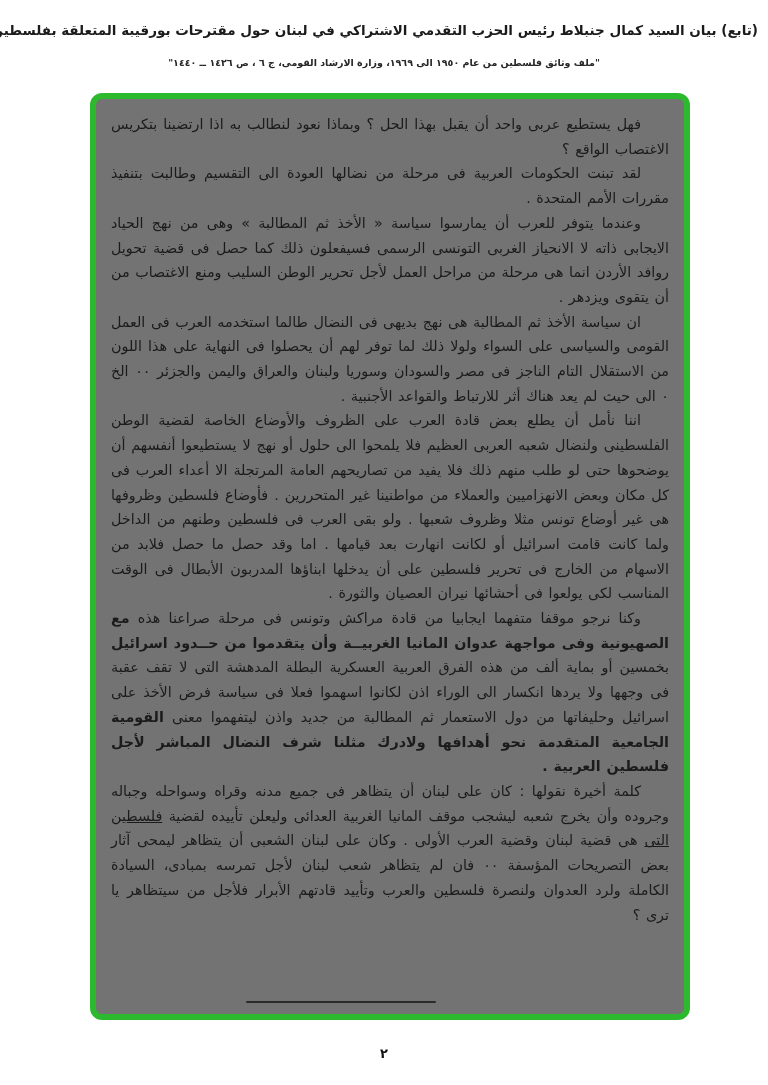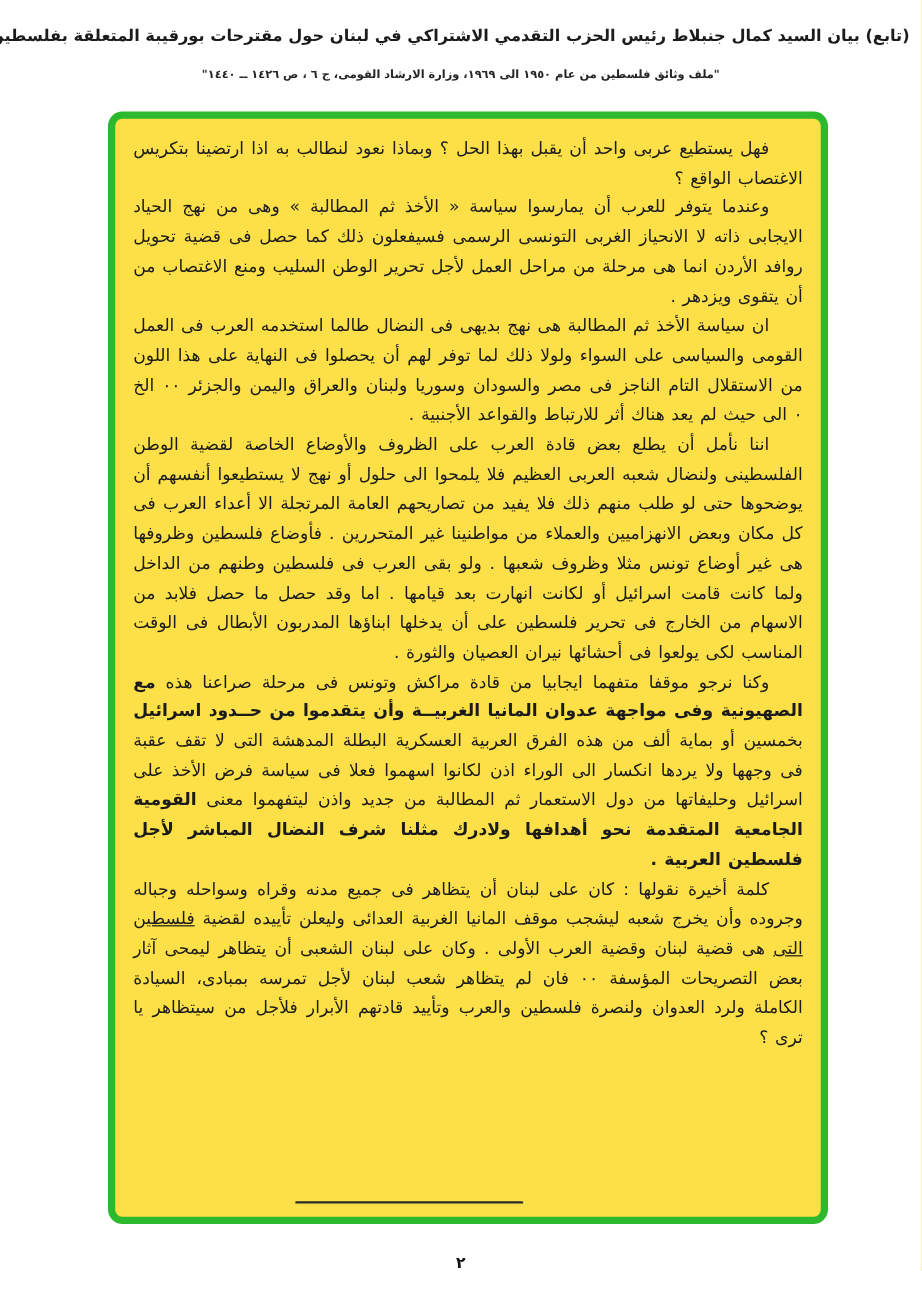--- a/index.html
+++ b/index.html
@@ -14,21 +14,21 @@
     direction:rtl;white-space:nowrap;letter-spacing:0;
   }
   .subtitle{
     position:absolute;top:57px;left:20px;right:20px;
     text-align:center;font-weight:bold;font-size:9.5px;color:#262626;
     direction:rtl;white-space:nowrap;
   }
   .frame{
     position:absolute;left:90px;top:93px;width:600px;height:927px;
     box-sizing:border-box;border:6px solid #2db92d;border-radius:12px;
-    padding:13px 15px 24px 15px;overflow:hidden;background:#fde047;
+    padding:13px 15px 24px 15px;overflow:hidden;background:#737373;
   }
   .doc-body{direction:rtl}
   .para{
     margin:0;direction:rtl;text-align:justify;
     font-size:14.3px;line-height:24.7px;text-indent:28px;
     word-spacing:1px;color:#1b1b1b;
   }
   .bold{font-weight:bold}
   .underline{text-decoration:underline}
   .divider{
@@ -43,20 +43,21 @@
 </head>
 <body>
 
 <div class="title">(تابع) بيان السيد كمال جنبلاط رئيس الحزب التقدمي الاشتراكي في لبنان حول مقترحات بورقيبة المتعلقة بفلسطين</div>
 
 <div class="subtitle">"ملف وثائق فلسطين من عام ١٩٥٠ الى ١٩٦٩، وزارة الارشاد القومى، ج ٦ ، ص ١٤٢٦ ــ ١٤٤٠"</div>
 
 <div class="frame" style="border-color: rgb(45, 185, 45);">
   <div class="doc-body">
       <p class="para"><span>فهل يستطيع عربى واحد أن يقبل بهذا الحل ؟ وبماذا نعود لنطالب به اذا ارتضينا بتكريس الاغتصاب الواقع ؟</span></p>
+      <p class="para"><span>لقد تبنت الحكومات العربية فى مرحلة من نضالها العودة الى التقسيم وطالبت بتنفيذ مقررات الأمم المتحدة .</span></p>
       <p class="para"><span>وعندما يتوفر للعرب أن يمارسوا سياسة « الأخذ ثم المطالبة » وهى من نهج الحياد الايجابى ذاته لا الانحياز الغربى التونسى الرسمى فسيفعلون ذلك كما حصل فى قضية تحويل روافد الأردن انما هى مرحلة من مراحل العمل لأجل تحرير الوطن السليب ومنع الاغتصاب من أن يتقوى ويزدهر .</span></p>
       <p class="para"><span>ان سياسة الأخذ ثم المطالبة هى نهج بديهى فى النضال طالما استخدمه العرب فى العمل القومى والسياسى على السواء ولولا ذلك لما توفر لهم أن يحصلوا فى النهاية على هذا اللون من الاستقلال التام الناجز فى مصر والسودان وسوريا ولبنان والعراق واليمن والجزئر ٠٠ الخ ٠ الى حيث لم يعد هناك أثر للارتباط والقواعد الأجنبية .</span></p>
       <p class="para"><span>اننا نأمل أن يطلع بعض قادة العرب على الظروف والأوضاع الخاصة لقضية الوطن الفلسطينى ولنضال شعبه العربى العظيم فلا يلمحوا الى حلول أو نهج لا يستطيعوا أنفسهم أن يوضحوها حتى لو طلب منهم ذلك فلا يفيد من تصاريحهم العامة المرتجلة الا أعداء العرب فى كل مكان وبعض الانهزاميين والعملاء من مواطنينا غير المتحررين . فأوضاع فلسطين وظروفها هى غير أوضاع تونس مثلا وظروف شعبها . ولو بقى العرب فى فلسطين وطنهم من الداخل ولما كانت قامت اسرائيل أو لكانت انهارت بعد قيامها . اما وقد حصل ما حصل فلابد من الاسهام من الخارج فى تحرير فلسطين على أن يدخلها ابناؤها المدربون الأبطال فى الوقت المناسب لكى يولعوا فى أحشائها نيران العصيان والثورة .</span></p>
       <p class="para"><span>وكنا نرجو موقفا متفهما ايجابيا من قادة مراكش وتونس فى مرحلة صراعنا هذه </span><span class="bold">مع الصهيونية وفى مواجهة عدوان المانيا الغربيــة وأن يتقدموا من حــدود اسرائيل</span><span> بخمسين أو بماية ألف من هذه الفرق العربية العسكرية البطلة المدهشة التى لا تقف عقبة فى وجهها ولا يردها انكسار الى الوراء اذن لكانوا اسهموا فعلا فى سياسة فرض الأخذ على اسرائيل وحليفاتها من دول الاستعمار ثم المطالبة من جديد واذن ليتفهموا معنى </span><span class="bold">القومية الجامعية المتقدمة نحو أهدافها ولادرك مثلنا شرف النضال المباشر لأجل فلسطين العربية .</span></p>
       <p class="para"><span>كلمة أخيرة نقولها : كان على لبنان أن يتظاهر فى جميع مدنه وقراه وسواحله وجباله وجروده وأن يخرج شعبه ليشجب موقف المانيا الغربية العدائى وليعلن تأييده لقضية </span><span class="underline">فلسطين التى</span><span> هى قضية لبنان وقضية العرب الأولى . وكان على لبنان الشعبى أن يتظاهر ليمحى آثار بعض التصريحات المؤسفة ٠٠ فان لم يتظاهر شعب لبنان لأجل تمرسه بمبادى، السيادة الكاملة ولرد العدوان ولنصرة فلسطين والعرب وتأييد قادتهم الأبرار فلأجل من سيتظاهر يا ترى ؟</span></p>
     </div>
   <div class="divider"></div>
 </div>
 
 <div class="page-number">٢</div>

